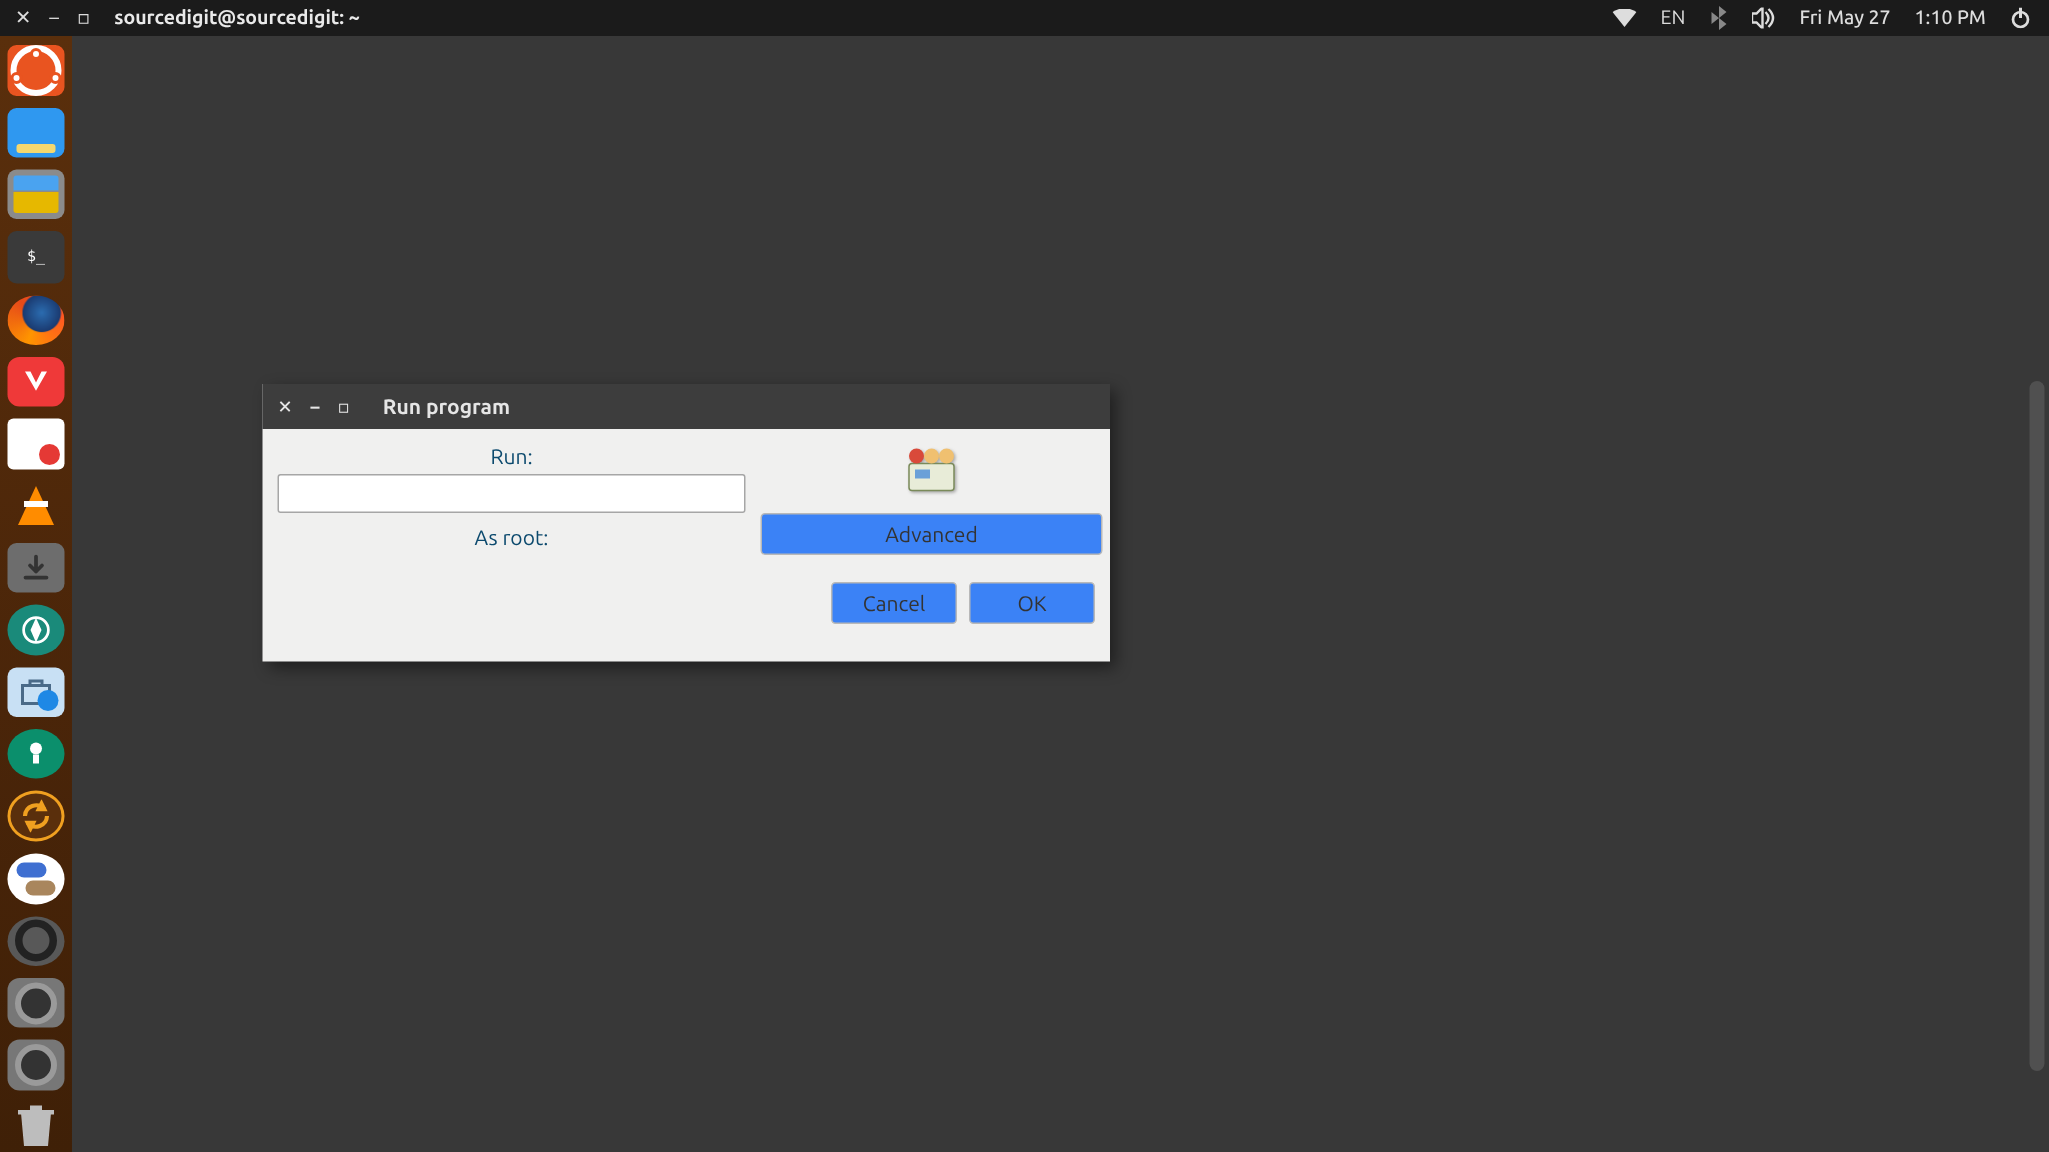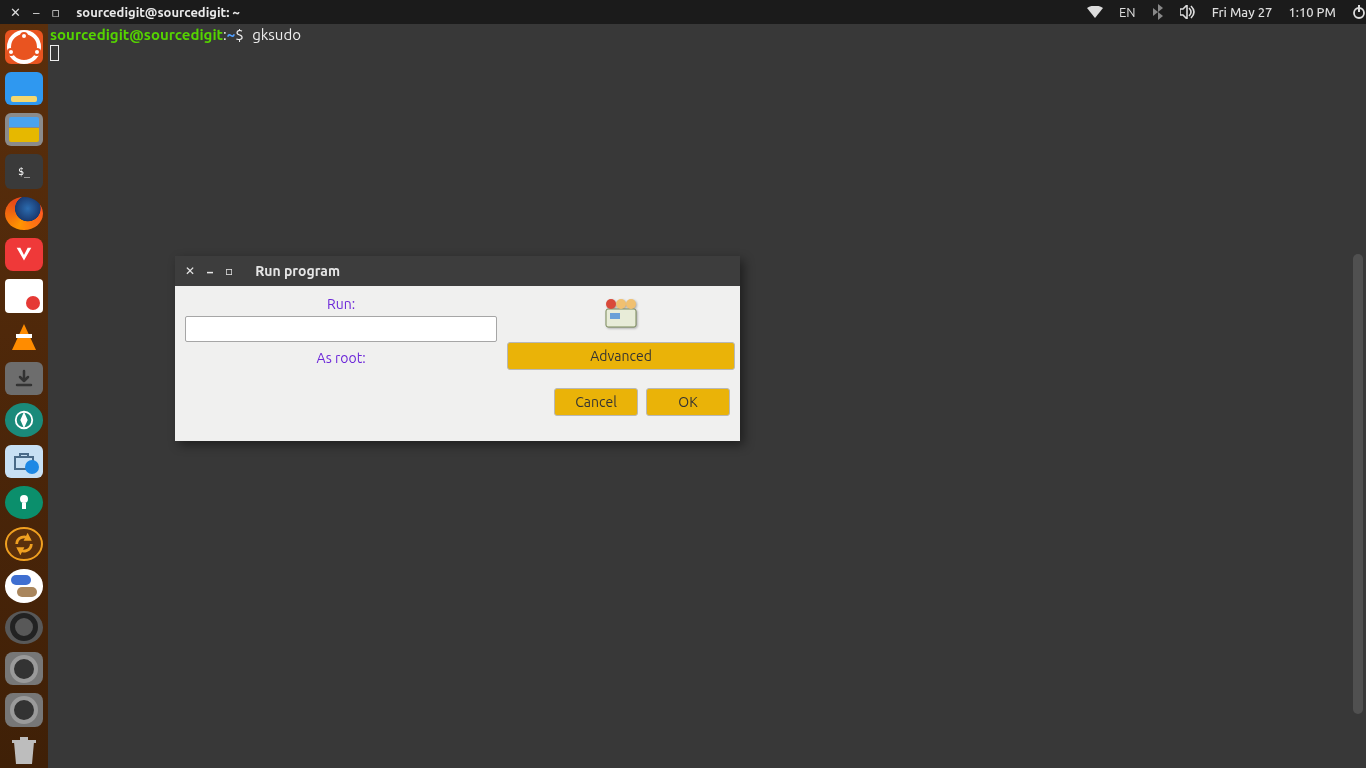--- a/index.html
+++ b/index.html
@@ -8,21 +8,21 @@
   
   .top-panel {
     position: absolute; top: 0; left: 0; right: 0; height: 24px;
     background: #1b1b1b; color: #ddd; display: flex; align-items: center;
     font-size: 13px; z-index: 1;
   }
   .top-panel .winctrl { display: flex; align-items: center; gap: 12px; padding-left: 10px; }
   .top-panel .winctrl span { cursor: pointer; }
   .top-panel .title { margin-left: 16px; font-weight: 600; color: #eaeaea; }
   .top-panel .spacer { flex: 1; }
-  .top-panel .tray { display: flex; gap: 16px; }
+  .top-panel .tray { display: flex; gap: 16px; padding-right: 12px; }
   .tray .item { display: flex; align-items: center; }
   .tray svg { fill: #ddd; }
   .tray .muted svg { fill: #888; }
   .tray .date { font-weight: 500; }
 
   
   .launcher {
     position: absolute; top: 24px; left: 0; bottom: 0; width: 48px;
     background: linear-gradient(#5a2f0c, #4a2509 60%, #3f2007);
     display: flex; flex-direction: column; align-items: center; padding-top: 6px;
@@ -115,33 +115,33 @@
   .dialog .titlebar {
     height: 30px; background: #3d3d3d; color: #e6e6e6; display: flex; align-items: center;
     padding: 0 10px; gap: 12px; font-weight: 600;
   }
   .dialog .titlebar .ctl { cursor: pointer; font-size: 12px; }
   .dialog .titlebar .t { margin-left: 10px; }
   .dialog .body { padding: 10px 10px 10px 10px; }
   .dialog .row { display: flex; gap: 10px; align-items: flex-start; }
   .dialog .col-left { width: 315px; display:flex; flex-direction:column; align-items:center;}
   .dialog .col-right { flex: 1; display:flex; flex-direction:column; align-items:center;}
-  .dialog label { display:block; margin-bottom: 4px; color:#6d28d9; font-size: 14px; }
+  .dialog label { display:block; margin-bottom: 4px; color:#0c4a6e; font-size: 14px; }
   .dialog input[type="text"].run {
     width: 312px; height: 26px; border: 1px solid #a6a6a6; border-radius: 2px;
     background: #fff; padding: 2px 6px; font-size: 14px;
   }
   .dialog .user-select {
     width: 312px; height: 26px; border: 1px dashed #a6a6a6; border-radius: 2px;
     background: #fff; padding: 0 6px; font-size: 14px; display:flex; align-items:center;
     justify-content: space-between; cursor: pointer;
   }
   .dialog .spin { display:flex; flex-direction:column; line-height:7px; font-size:9px; color:#666; }
   .dialog .btn {
-    height: 28px; padding: 0 18px; background: #eab308;
+    height: 28px; padding: 0 18px; background: #3b82f6;
     border: 1px solid #b8b8b8; border-radius: 3px; font-size: 14px; color:#333;
     cursor: pointer; display:inline-flex; align-items:center; justify-content:center;
   }
   .dialog .btn.adv { width: 228px; }
   .dialog .icon-box {
     width: 44px; height: 36px; display:flex; align-items:center; justify-content:center;
     margin-bottom: 10px;
   }
   .dialog .icon-box svg { filter: drop-shadow(1px 1px 1px rgba(0,0,0,0.3)); }
   .dialog .footer {
@@ -240,22 +240,20 @@
   <div class="licon disc"></div>
   <div class="licon disc"></div>
   <div class="licon trash">
     <svg width="26" height="30" viewBox="0 0 26 30">
         <path d="M3 6h20l-2 22H5zM1 4h24v3H1zM9 1h8v3H9z"></path>
       </svg>
   </div>
 </div>
 
 <div class="terminal-area">
-  <div class="term-text"><span class="prompt-user">sourcedigit</span><span class="prompt-at">@</span><span class="prompt-host">sourcedigit</span><span class="prompt-colon">:</span><span class="prompt-path">~</span><span class="prompt-dollar">$</span> <span>gksudo</span>
-<span class="cursor"></span></div>
   <div class="scrollbar-track" style="top:230px;height:460px;"></div>
 </div>
 
 <div class="dialog">
   <div class="titlebar">
     <span class="ctl">✕</span>
     <span class="ctl">–</span>
     <span class="ctl">▫</span>
     <span class="t">Run program</span>
   </div>

